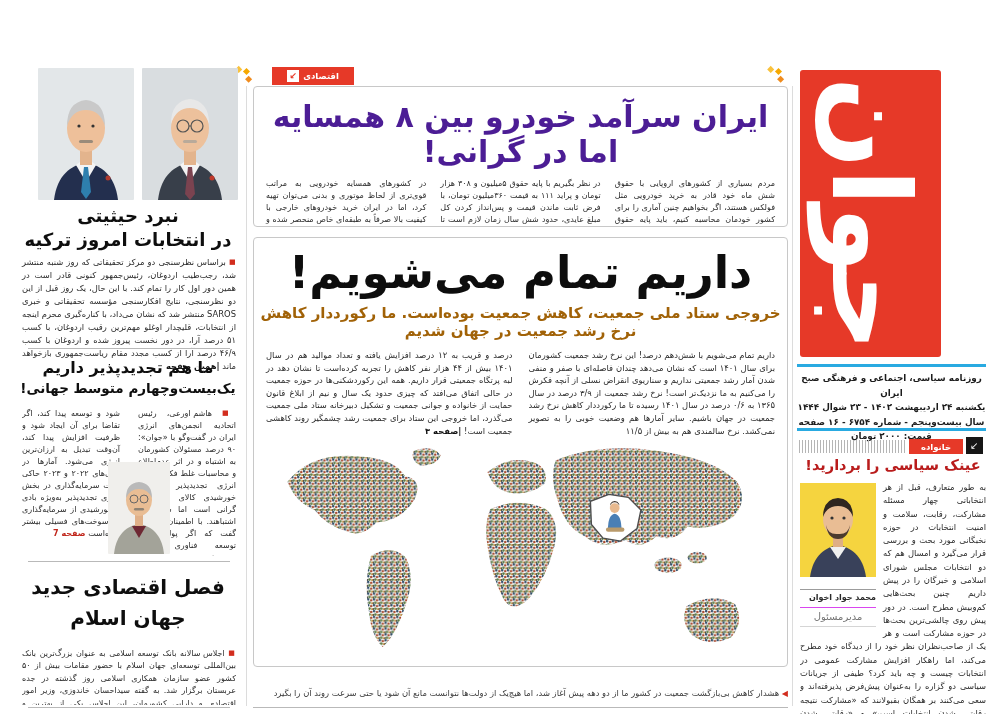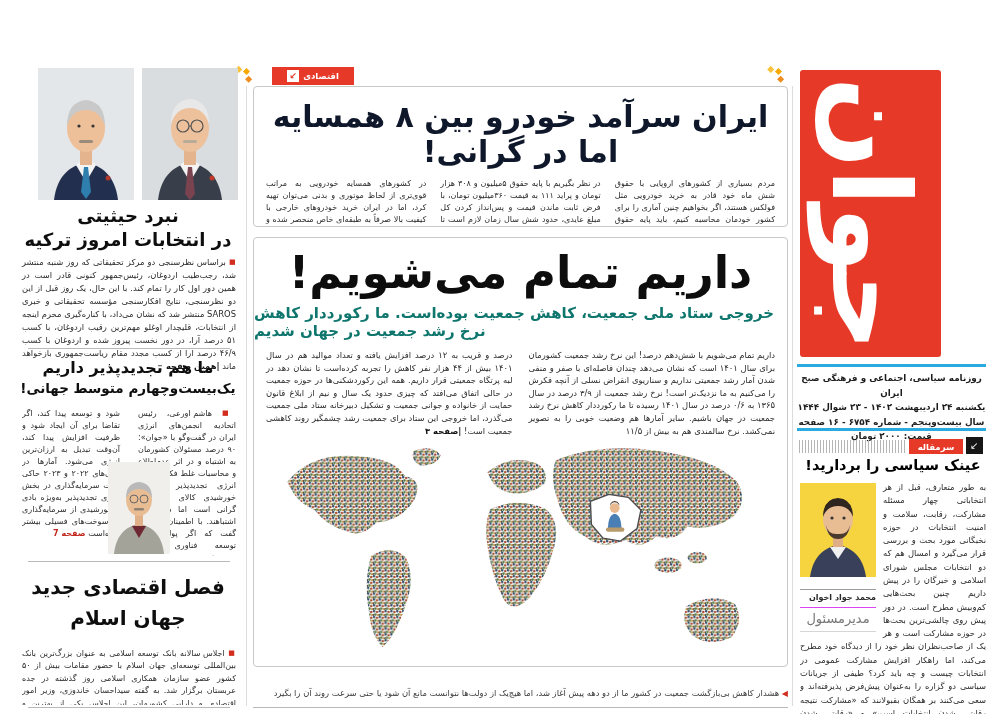--- a/index.html
+++ b/index.html
@@ -51,38 +51,38 @@
   #economy-box {
     left:253px; top:86px; width:535px; height:141px;
     border:1px solid #c8c8c8; border-radius:4px; overflow:hidden; background:#fff;
   }
   #economy-badge { left:272px; top:67px; width:82px; height:18px; }
   .badge-icon {
     width:12px; height:12px; background:#fff; color:#e63928;
     font-size:9px; line-height:12px; text-align:center; flex:0 0 auto;
   }
   #economy-headline {
-    margin-top:12px; text-align:center; font-size:30px; font-weight:bold; color:#0f172a;
+    margin-top:12px; text-align:center; font-size:30px; font-weight:bold; color:#4c1d95;
     letter-spacing:-0.5px;
   }
   #economy-cols { display:flex; gap:14px; padding:9px 12px 0 12px; }
   #economy-cols .col {
     flex:1 1 0; font-size:8px; line-height:1.5; text-align:justify; color:#2a2a2a;
   }
 
   
   #population-box {
     left:253px; top:237px; width:535px; height:430px;
     border:1px solid #c8c8c8; border-radius:4px; overflow:hidden; background:#fff;
   }
   #population-headline {
     margin-top:8px; text-align:center; font-size:45px; font-weight:bold; color:#0d0d0d;
   }
   #population-subtitle {
-    margin-top:5px; text-align:left; font-size:15px; font-weight:bold; color:#0f766e;
+    margin-top:5px; text-align:center; font-size:15px; font-weight:bold; color:#a16207;
   }
   #population-cols { display:flex; gap:16px; padding:9px 12px 0 12px; }
   #population-cols .col { flex:1 1 0; font-size:8.4px; line-height:1.5; text-align:justify; color:#2a2a2a; }
   #map-wrap { margin-top:4px; text-align:center; }
   #population-caption {
     left:253px; top:688px; width:535px; text-align:right; padding-left:6px;
     font-size:8.4px; color:#3a3a3a;
   }
   .marker { color:#d22d1e; font-size:8px; }
 
@@ -93,32 +93,32 @@
     position:absolute; font-size:8.4px; line-height:1.55; text-align:justify; color:#2a2a2a;
   }
   .bullet { color:#d22d1e; font-size:7px; vertical-align:1px; }
   .page-ref { font-weight:bold; color:#111; white-space:nowrap; }
   .page-ref-red { font-weight:bold; color:#c0261b; white-space:nowrap; }
 
   #renewable-body { display:flex; gap:18px; }
   #renewable-body .col { flex:1 1 0; font-size:8px; line-height:1.5; text-align:justify; }
 
   
-  #editorial-headline { left:800px; top:457px; width:186px; text-align:center; font-size:14.5px; font-weight:bold; color:#000000; }
+  #editorial-headline { left:800px; top:457px; width:186px; text-align:center; font-size:14.5px; font-weight:bold; color:#b91c1c; }
   #editorial-body {
     left:800px; top:481px; width:186px; height:233px; overflow:hidden;
     font-size:8.4px; line-height:1.58; text-align:justify; color:#2a2a2a;
   }
   #editorial-photo-block { float:left; width:76px; margin:2px 0 4px 0; margin-right:7px; }
   #editorial-photo-block svg { display:block; }
   #editorial-author {
     border-top:1px solid #9c9c9c; border-bottom:1px solid #d946ef;
     font-size:8px; font-weight:bold; padding:2px 0; margin-top:12px;
   }
-  #editorial-role { text-align:center; font-size:13px; color:#777; padding:1px 0 2px 0; border-bottom:1px solid #d5d5d5; }
+  #editorial-role { text-align:center; font-size:10px; color:#777; padding:1px 0 2px 0; border-bottom:1px solid #d5d5d5; }
 </style>
 </head>
 <body>
 
 <div id="page">
 
   <div class="vrule" style="left:246px; top:86px; height:620px;"></div>
   <div class="vrule" style="left:792px; top:86px; height:620px;"></div>
 
   <div id="logo-box" class="abs">
@@ -128,21 +128,21 @@
   <div id="masthead-info" class="abs">
     <div>روزنامه سیاسی، اجتماعی و فرهنگی صبح ایران</div>
     <div>یکشنبه ۲۴ اردیبهشت ۱۴۰۲ - ۲۳ شوال ۱۴۴۴</div>
     <div>سال بیست‌وپنجم - شماره ۶۷۵۴ - ۱۶ صفحه</div>
     <div>قیمت: ۲۰۰۰ تومان</div>
   </div>
   <div class="cyanrule" style="left:797px; top:428px; width:189px;"></div>
 
   <div id="barcode" class="abs"></div>
   <div id="editorial-badge" class="abs red-badge">
-    <span>سرمقاله</span>
+    <span>خانواده</span>
   </div>
   <div id="mini-logo-icon" class="abs">
     <span>↙</span>
   </div>
 
   <span class="ornament" style="left:244px; top:69px;"></span>
   <span class="ornament" style="left:776px; top:69px;"></span>
 
   <div id="economy-badge" class="abs red-badge">
     <span>اقتصادی</span>

